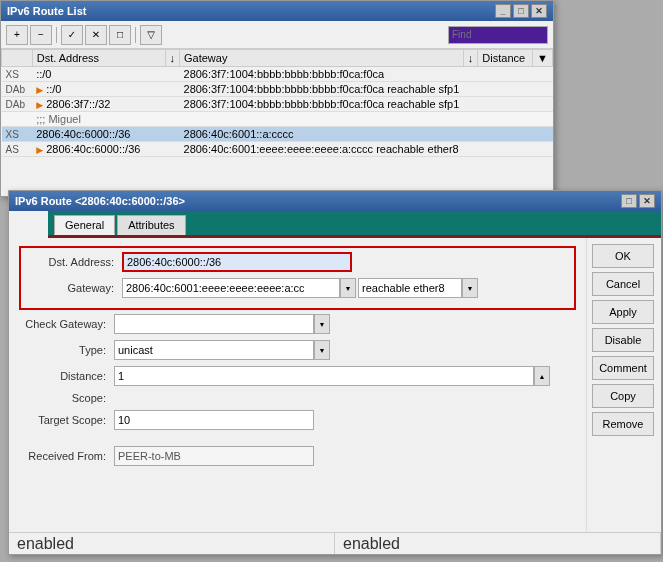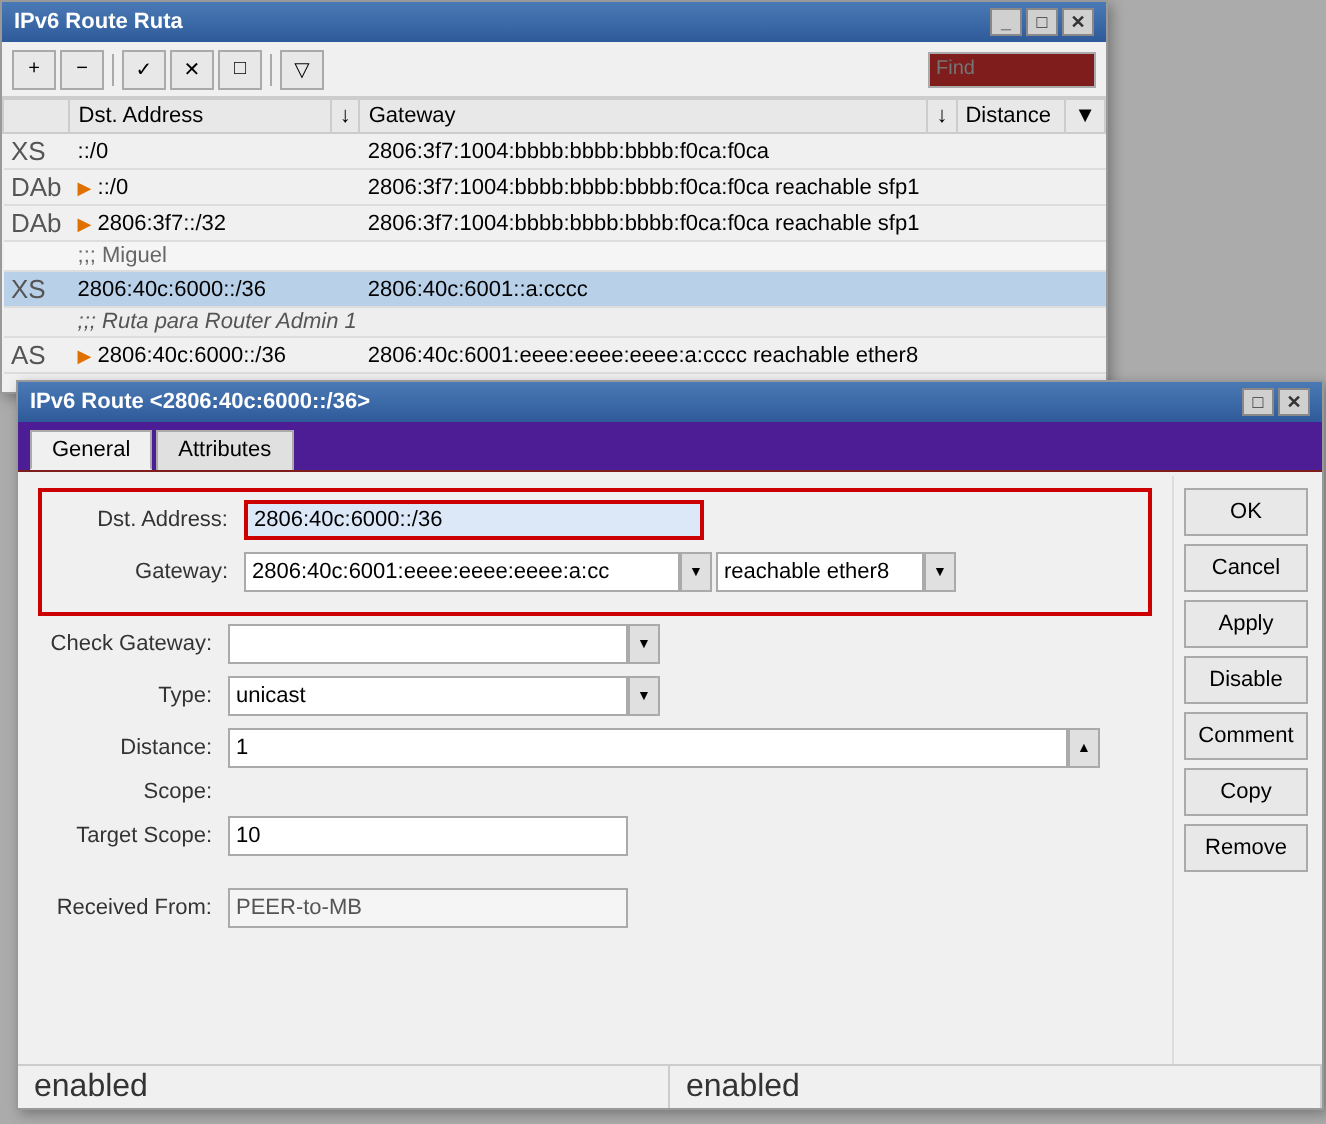--- a/index.html
+++ b/index.html
@@ -84,26 +84,26 @@
 
     .toolbar-separator {
       width: 1px;
       height: 16px;
       background: #aaa;
       margin: 0 2px;
     }
 
     .toolbar-find {
       margin-left: auto;
-      width: 84px;
+      width: 100px;
       height: 18px;
       border: 1px solid #aaa;
       padding: 0 3px;
       font-size: 10px;
-      background: #7f1d1d;
+      background: #4c1d95;
       color: #aaa;
     }
 
     
     .route-table {
       width: 100%;
       border-collapse: collapse;
       font-size: 11px;
     }
 
@@ -132,21 +132,21 @@
       color: #666;
     }
 
     .row-subgroup {
       background: #eeeeee;
       color: #555;
       font-style: italic;
     }
 
     .tag-cell {
-      font-size: 13px;
+      font-size: 10px;
       color: #555;
       min-width: 30px;
     }
 
     .arrow-icon {
       color: #e07000;
       font-size: 9px;
     }
 
     .table-container {
@@ -159,23 +159,24 @@
     .route-detail-window {
       top: 190px;
       left: 8px;
       width: 654px;
       height: 365px;
     }
 
     
     .tabs {
       display: flex;
-      background: #4c1d95;
-      border-bottom: 1px solid #7f1d1d;
+      background: #0f766e;
+      border-bottom: 3px solid #7f1d1d;
       padding: 4px 6px 0;
+      margin-left: 39px;
     }
 
     .tab {
       padding: 3px 10px;
       border: 1px solid #aaa;
       border-bottom: none;
       background: #e0e0e0;
       cursor: pointer;
       font-size: 11px;
       margin-right: 2px;
@@ -266,21 +267,21 @@
     .inner-form {
       flex: 1;
       padding-right: 75px;
     }
   </style>
 </head>
 <body>
 
 <div class="window route-list-window">
   <div class="window-titlebar">
-    <span>IPv6 Route Ruta</span>
+    <span>IPv6 Route List</span>
     <div class="titlebar-buttons">
       <div class="titlebar-btn">_</div>
       <div class="titlebar-btn">□</div>
       <div class="titlebar-btn">✕</div>
     </div>
   </div>
   <div class="toolbar">
     <div class="toolbar-btn" title="Add">+</div>
     <div class="toolbar-btn" title="Delete">−</div>
     <div class="toolbar-separator"></div>
@@ -339,25 +340,20 @@
         </tr>
         <tr class="row-selected">
           <td class="tag-cell">XS</td>
           <td>2806:40c:6000::/36</td>
           <td></td>
           <td>2806:40c:6001::a:cccc</td>
           <td></td>
           <td></td>
           <td></td>
         </tr>
-        <tr class="row-subgroup">
-          <td class="tag-cell"></td>
-          <td colspan="5">;;; Ruta para Router Admin 1</td>
-          <td></td>
-        </tr>
         <tr>
           <td class="tag-cell">AS</td>
           <td><span class="arrow-icon">▶</span> 2806:40c:6000::/36</td>
           <td></td>
           <td>2806:40c:6001:eeee:eeee:eeee:a:cccc reachable ether8</td>
           <td></td>
           <td></td>
           <td></td>
         </tr>
       </tbody>

